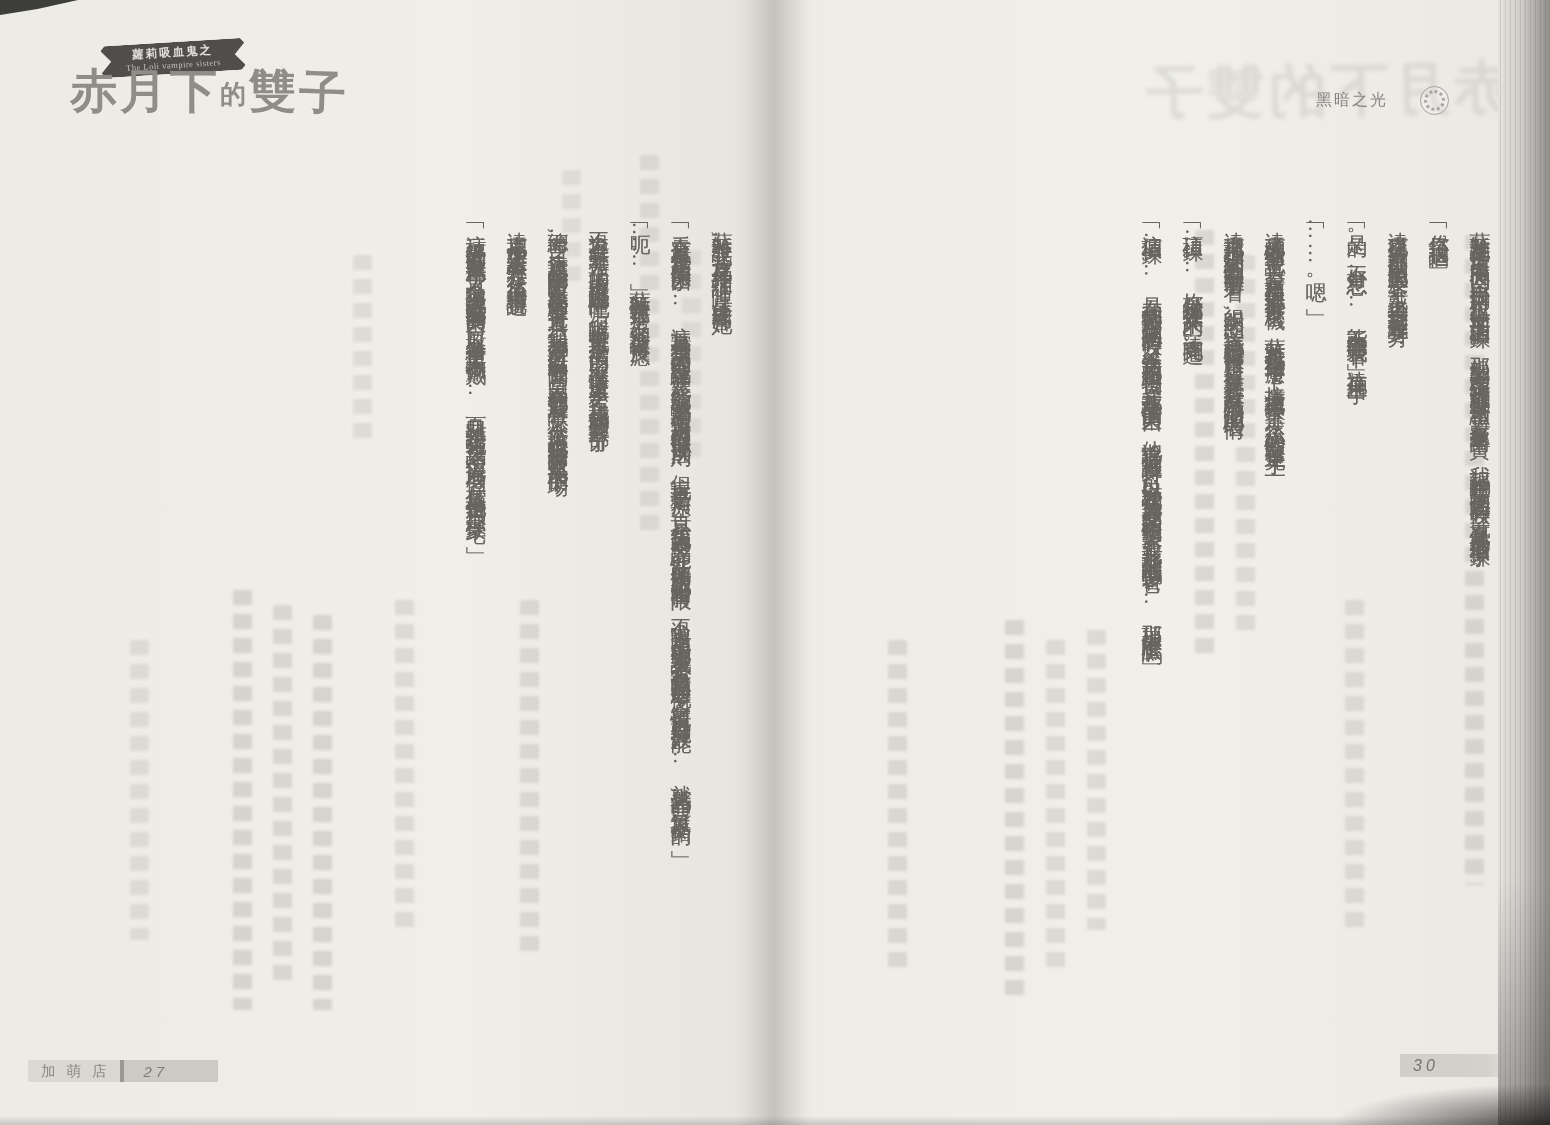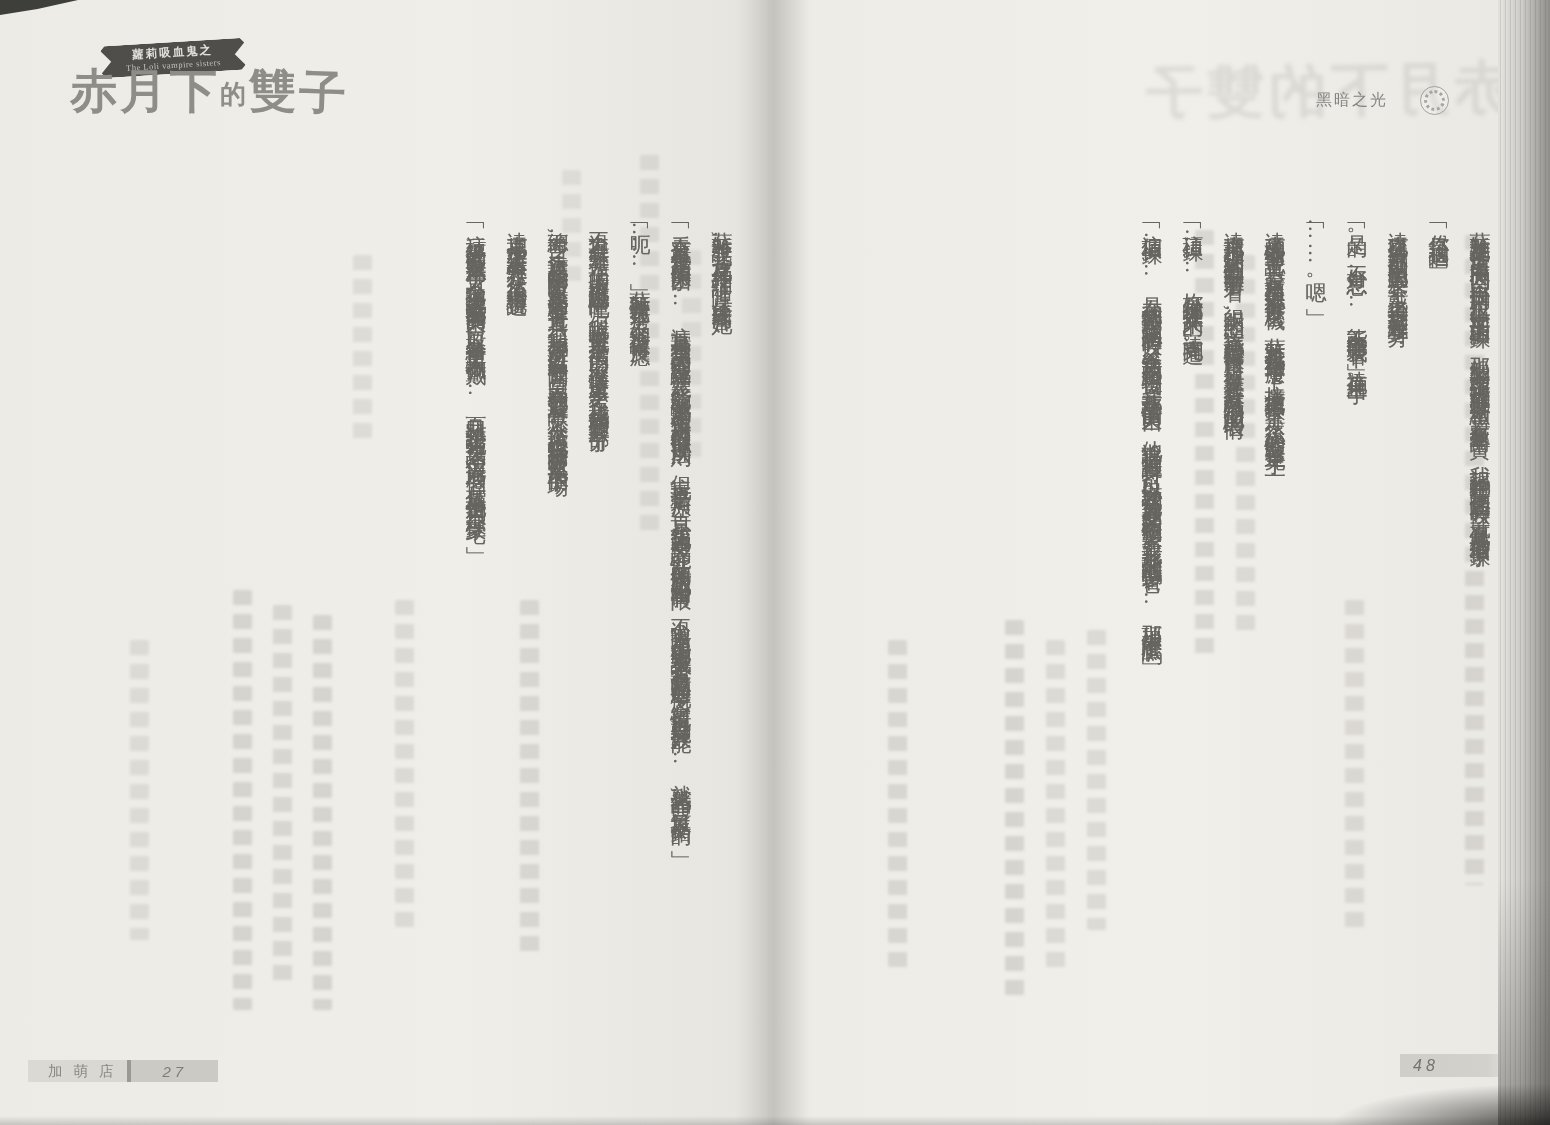--- a/index.html
+++ b/index.html
@@ -53,24 +53,24 @@
   .page-text{position:absolute;top:166px;height:858px;width:624px;
     writing-mode:vertical-rl;text-orientation:mixed;
     font-size:21px;letter-spacing:3.3px;line-height:41px;color:#67655f;
     text-shadow:0 0 .4px rgba(90,88,82,.5);}
   #right-text{right:50px;}
   #left-text{left:118px;}
   .page-text p{margin:0;text-indent:49px;}
   
   .footer-left{position:absolute;left:28px;top:1060px;width:190px;height:22px;display:flex;align-items:center;
     background:linear-gradient(to right,#dbd9d4 0%,#d7d5d0 100%);color:#8b8984;}
-  .footer-left .publisher{font-size:14.5px;letter-spacing:11px;padding-left:20px;white-space:nowrap;}
+  .footer-left .publisher{font-size:14.5px;letter-spacing:11px;padding-left:13px;white-space:nowrap;}
   .footer-left .numseg{margin-left:2px;height:100%;flex:1;display:flex;align-items:center;
     background:#cccac5;border-left:4px solid #9b9994;}
-  .footer-left .num{font-size:15px;font-style:italic;letter-spacing:4px;padding-left:32px;
+  .footer-left .num{font-size:15px;font-style:italic;letter-spacing:4px;padding-left:20px;
     font-family:"Liberation Sans",sans-serif;color:#7e7c77;}
   .footer-right{position:absolute;left:1400px;top:1054px;width:124px;height:23px;display:flex;align-items:center;
     background:linear-gradient(to right,#d0cec9 0%,#d3d1cc 70%,rgba(211,209,204,0) 100%);}
   .footer-right .num{font-size:16px;font-style:italic;letter-spacing:4px;padding-left:13px;
     font-family:"Liberation Sans",sans-serif;color:#75736e;}
 </style>
 </head>
 <body>
 
 <div id="scan">
@@ -131,21 +131,21 @@
       <p>「這種等級的靈裝數量稀少,不是隨便誰都能擁有的東西,一般只會給予重要人物佩戴……而且雖說是劣化複製品,但光這麼一個,其價格也足夠買下一棟豪宅。」</p>
     </div>
 
   <div class="footer-left">
     <span class="publisher">加萌店</span>
     <span class="numseg">
       <span class="num">27</span>
     </span>
   </div>
   <div class="footer-right">
-    <span class="num">48</span>
+    <span class="num">30</span>
   </div>
 
   <div class="page-stack-edge"></div>
   <div class="corner-tl"></div>
   <div class="edge-bottom"></div>
   <div class="corner-br"></div>
 
 </div>
 
 </body></html>

